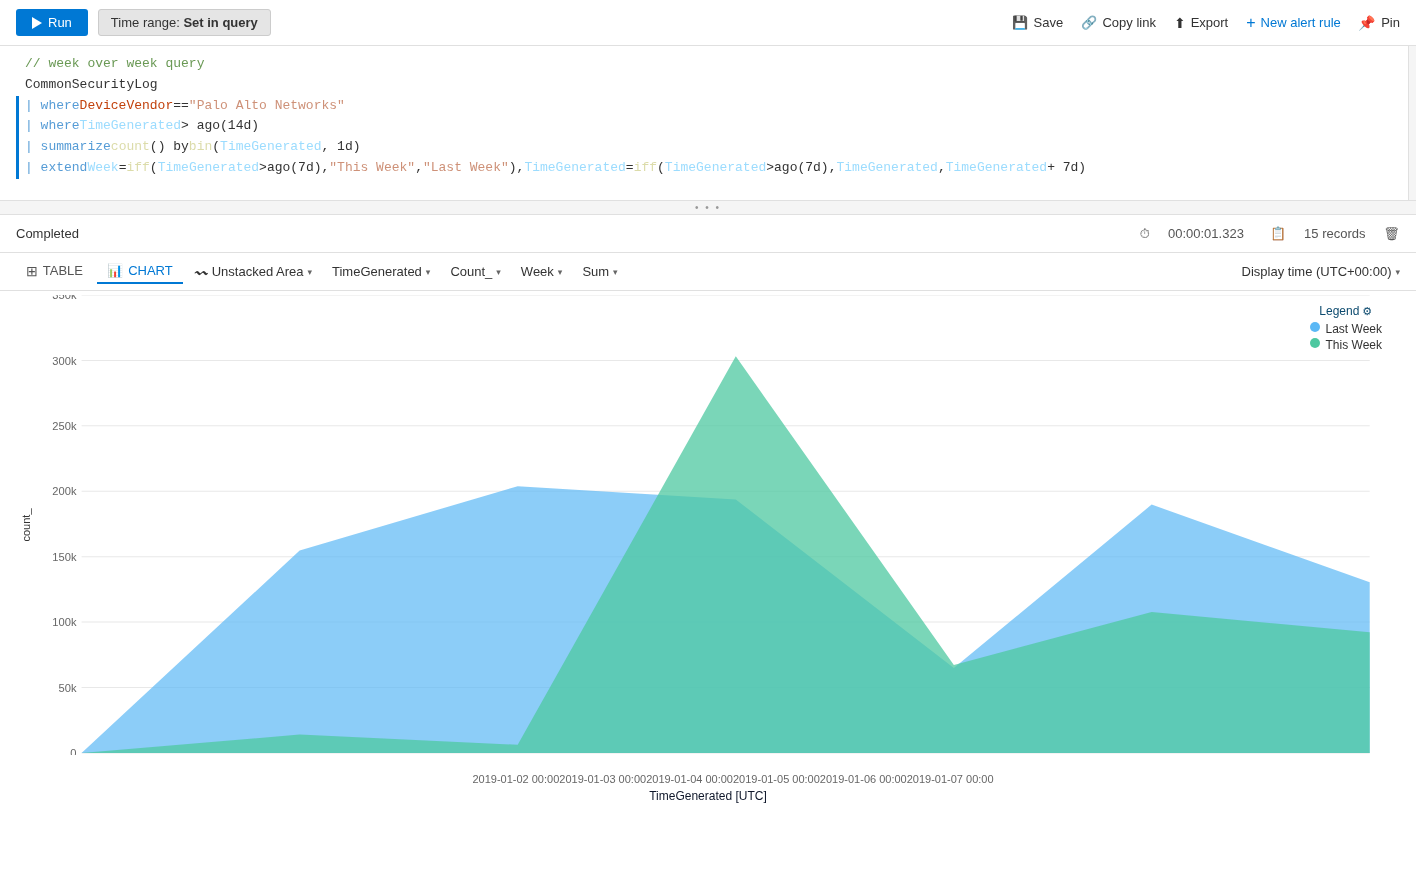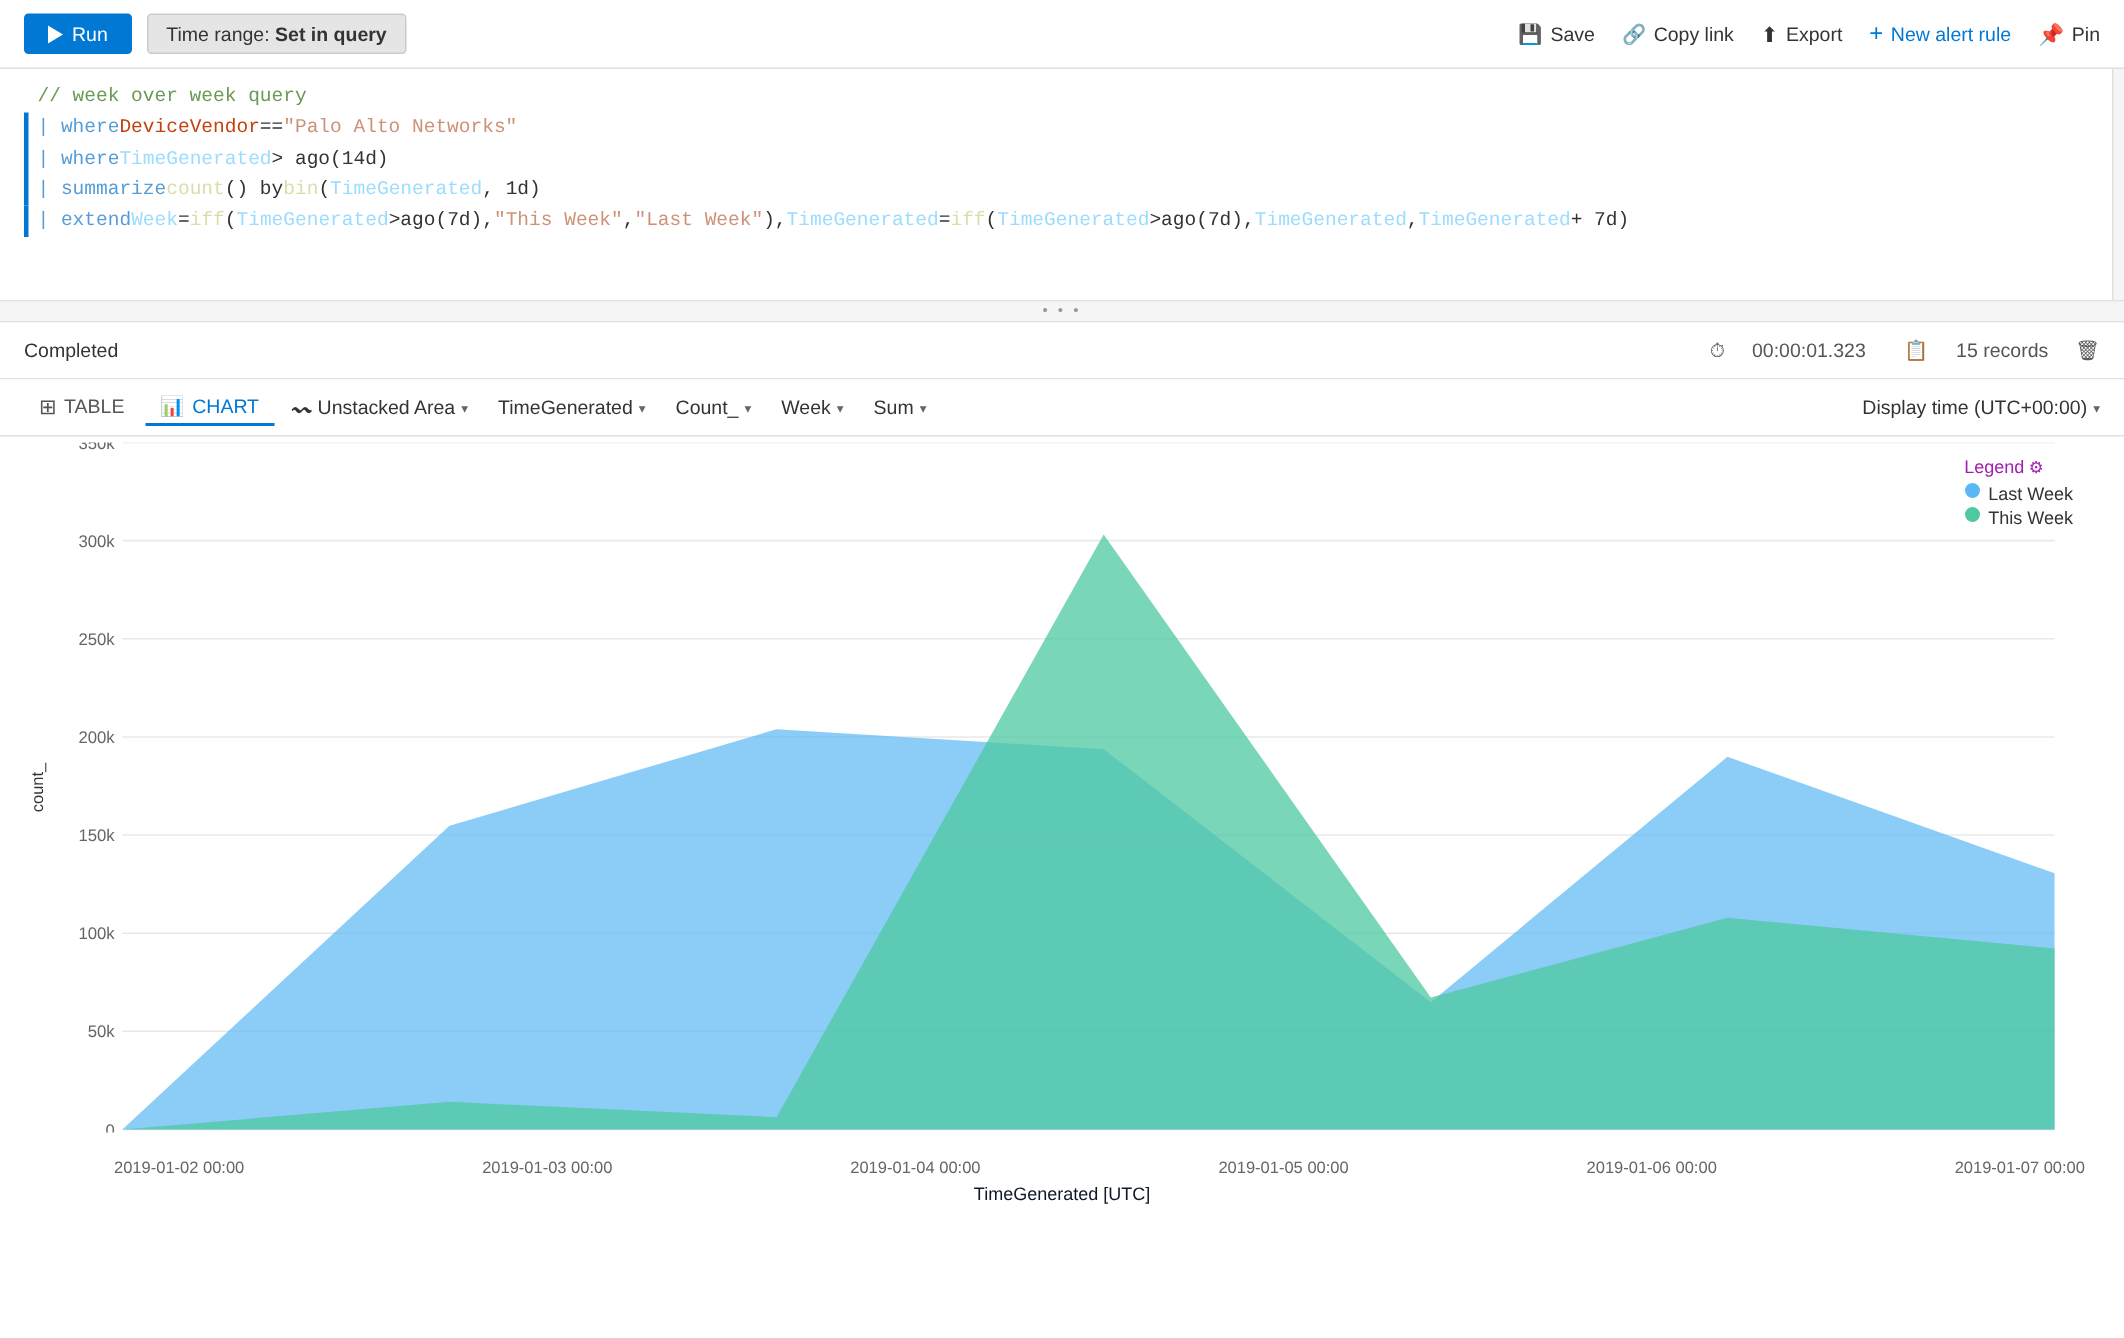--- a/index.html
+++ b/index.html
@@ -78,21 +78,21 @@
       font-size: 13px; color: #333;
     }
     .chevron { font-size: 9px; color: #666; }
     .view-tabs-right { display: flex; align-items: center; gap: 4px; font-size: 13px; color: #333; cursor: pointer; }
 
     
     .legend {
       position: absolute; top: 5px; right: 70px;
       background: #fff; border: none; padding: 4px 8px; font-size: 12px;
     }
-    .legend-title { color: #a21caf; cursor: pointer; margin-bottom: 4px; display: flex; align-items: center; gap: 3px; }
+    .legend-title { color: #0c4a6e; cursor: pointer; margin-bottom: 4px; display: flex; align-items: center; gap: 3px; justify-content: center; }
     .legend-item { display: flex; gap: 6px; margin: 2px 0; }
     .legend-dot { width: 10px; height: 10px; border-radius: 50%; }
 
     .completed-text { color: #333; }
   </style>
 </head>
 <body>
 
 <div class="toolbar">
   <div class="toolbar-left">
@@ -126,20 +126,24 @@
       <span style="font-size:14px;">📌</span>
       <span>Pin</span>
     </button>
   </div>
 </div>
 
 <div class="code-area">
   <div class="code-line">
     <span class="no-bar"></span>
     <span class="c-comment">// week over week query</span>
+  </div>
+  <div class="code-line">
+    <span class="no-bar"></span>
+    <span class="c-default">CommonSecurityLog</span>
   </div>
   <div class="code-line">
     <span class="bar"></span>
     <span style="color:#569cd6;">| where </span>
       <span style="color:#c2410c;">DeviceVendor</span>
       <span style="color:#333;"> == </span>
       <span style="color:#ce9178;">"Palo Alto Networks"</span>
   </div>
   <div class="code-line">
     <span class="bar"></span>
@@ -281,21 +285,21 @@
       <text x="35" y="388" text-anchor="end" font-size="11" fill="#666">50k</text>
       <text x="35" y="452" text-anchor="end" font-size="11" fill="#666">0</text>
 
       <polygon points="40,448 255,250 470,187 685,200 900,365 1095,205 1310,281 1310,448" fill="#5bb8f5" fill-opacity="0.7" stroke="none"></polygon>
 
       <polygon points="40,448 255,430 470,440 685,60 900,362 1095,310 1310,330 1310,448" fill="#4dc8a0" fill-opacity="0.75" stroke="none"></polygon>
 
     </svg>
   </div>
 
-  <div style="position:absolute; left:60px; right:10px; bottom:20px; display:flex; justify-content:space-between; font-size:11px; color:#666;">
+  <div style="position:absolute; left:60px; right:10px; bottom:20px; display:flex; justify-content:center; font-size:11px; color:#666;">
     <span>2019-01-02 00:00</span>
     <span>2019-01-03 00:00</span>
     <span>2019-01-04 00:00</span>
     <span>2019-01-05 00:00</span>
     <span>2019-01-06 00:00</span>
     <span>2019-01-07 00:00</span>
   </div>
 
   <div style="position:absolute; left:0; right:0; bottom:2px; text-align:center; font-size:12px; color:#0f172a; font-weight:500;">
     <span>TimeGenerated [UTC]</span>

